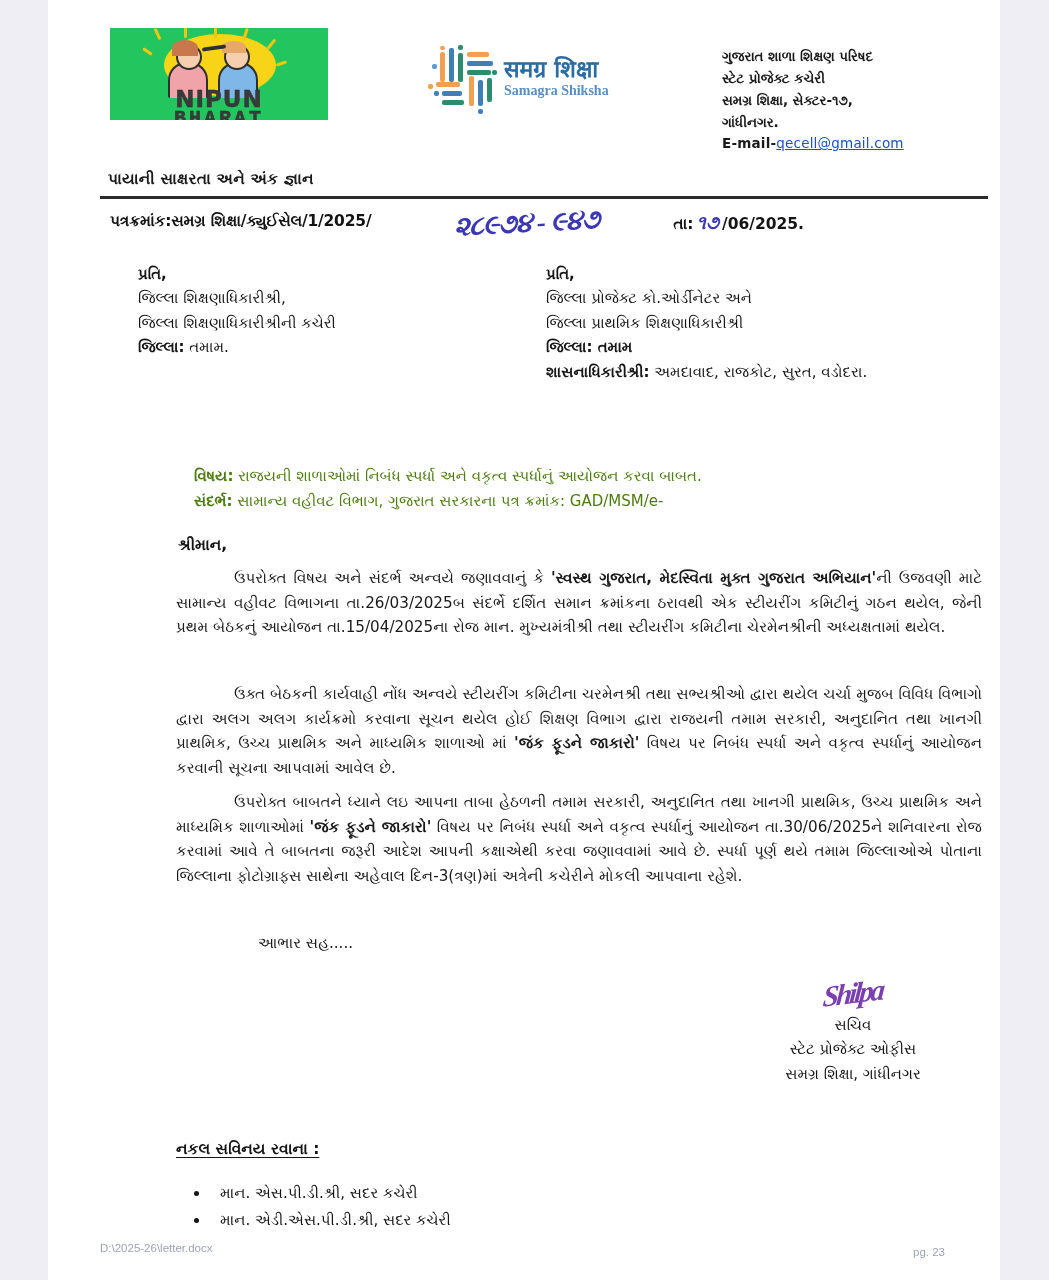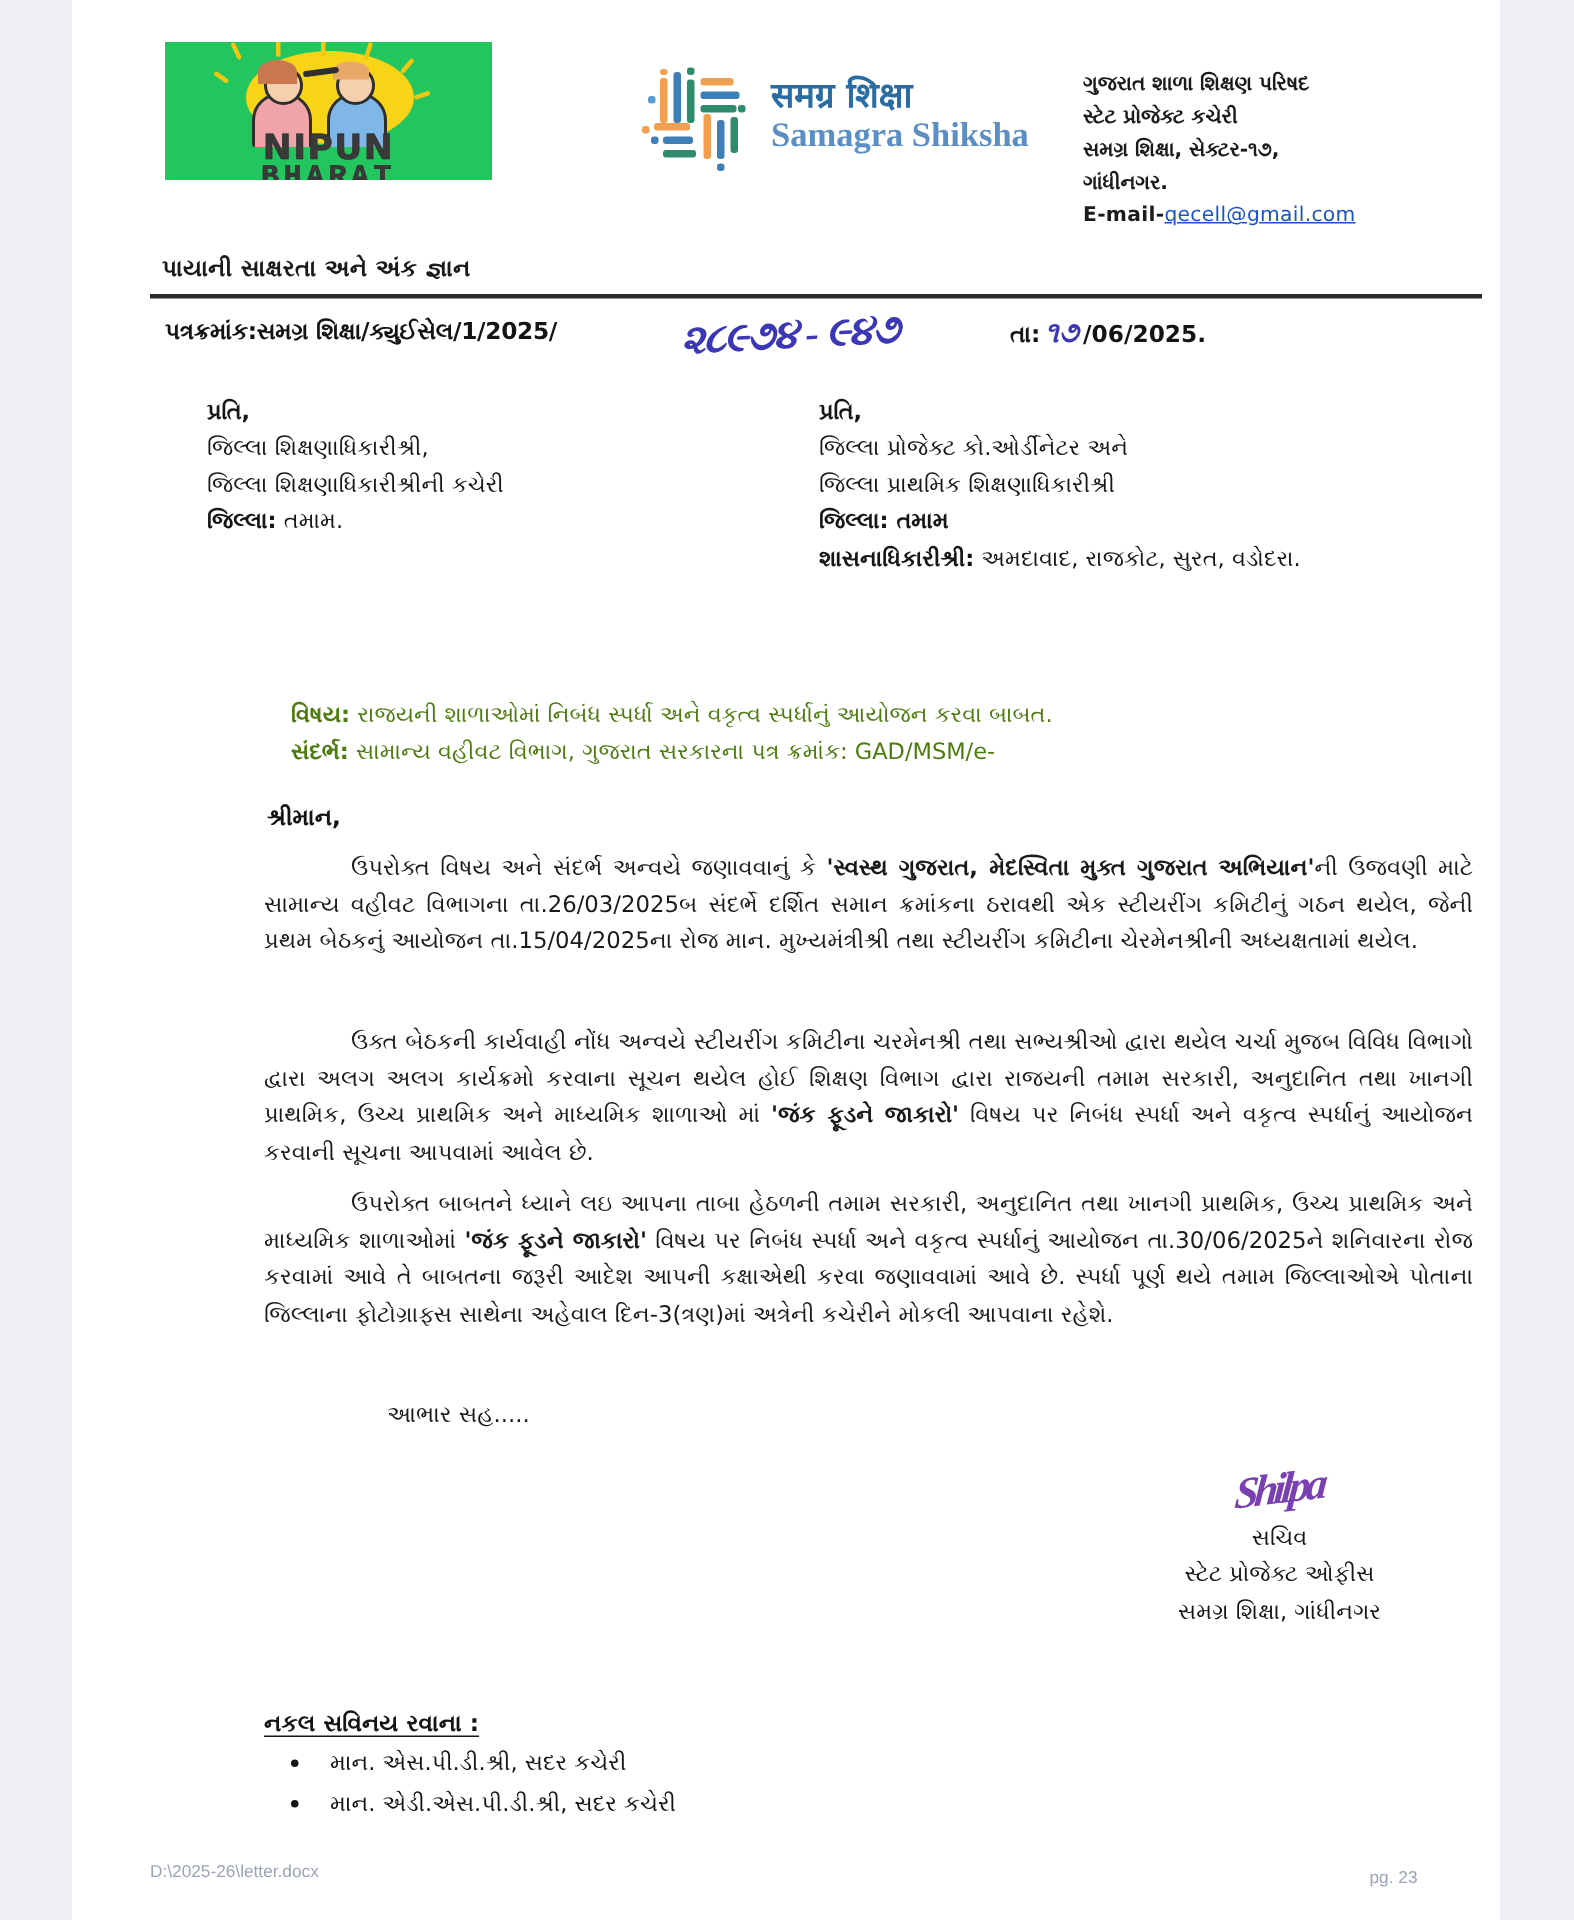--- a/index.html
+++ b/index.html
@@ -86,37 +86,37 @@
     -webkit-text-stroke: 0.4px #2a2a2a;
   }
   .nipun-word .b2 { font-size: 20px; letter-spacing: 3px; display:block;font-family:Liberation Mono, monospace; }
 
   .samagra-block {
     position: absolute;
     left: 378px;
     top: 42px;
     display: flex;
     align-items: center;
-    gap: 16px;
+    gap: 6px;
   }
   .samagra-mark {
     position: relative;
     width: 72px; height: 72px;
   }
   .bar { position: absolute; border-radius: 2px; }
   .samagra-text .hi {
     font-family: "DejaVu Sans", sans-serif;
     font-size: 23px;
     font-weight: 700;
     color: #2b6ca3;
     line-height: 1.1;
   }
   .samagra-text .en {
     font-family: "Liberation Serif", serif;
-    font-size: 23px;
+    font-size: 14px;
     font-weight: 700;
     color: #5b8ec4;
     line-height: 1.15;
   }
 
   .office-address {
     position: absolute;
     right: 30px;
     top: 46px;
     width: 248px;
@@ -289,21 +289,21 @@
     left: 128px; top: 1140px;
     font-family: "DejaVu Sans", sans-serif;
     color: #151515;
   }
   .copy-title {
     font-size: 15.5px;
     font-weight: 700;
     text-decoration: underline;
     text-underline-offset: 3px;
   }
-  .copy-list { margin: 4px 0 0 34px; font-size: 15px; line-height: 1.78; }
+  .copy-list { margin: 22px 0 0 34px; font-size: 15px; line-height: 1.78; }
   .copy-list li { padding-left: 10px; }
 
   
   .footer {
     position: absolute;
     left: 0; bottom: 16px;
     width: 952px;
     height: 22px;
   }
   .footer-path {

